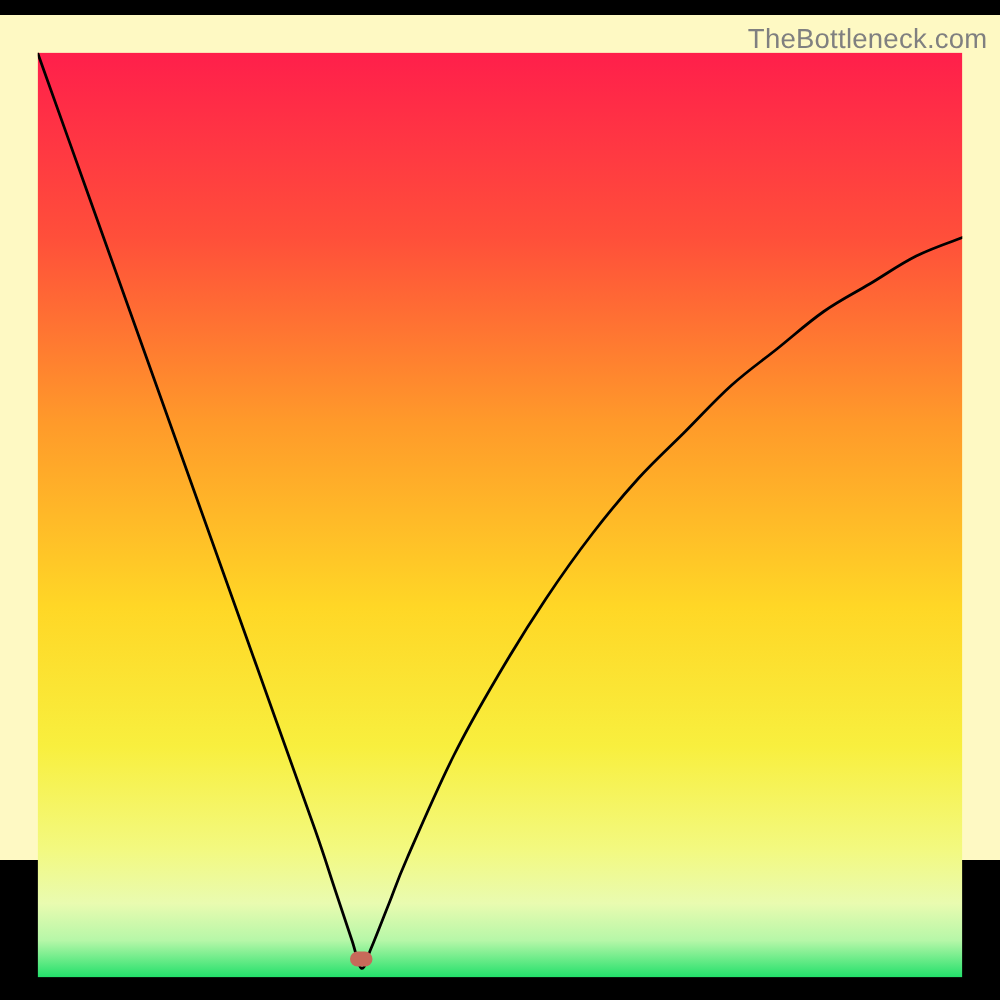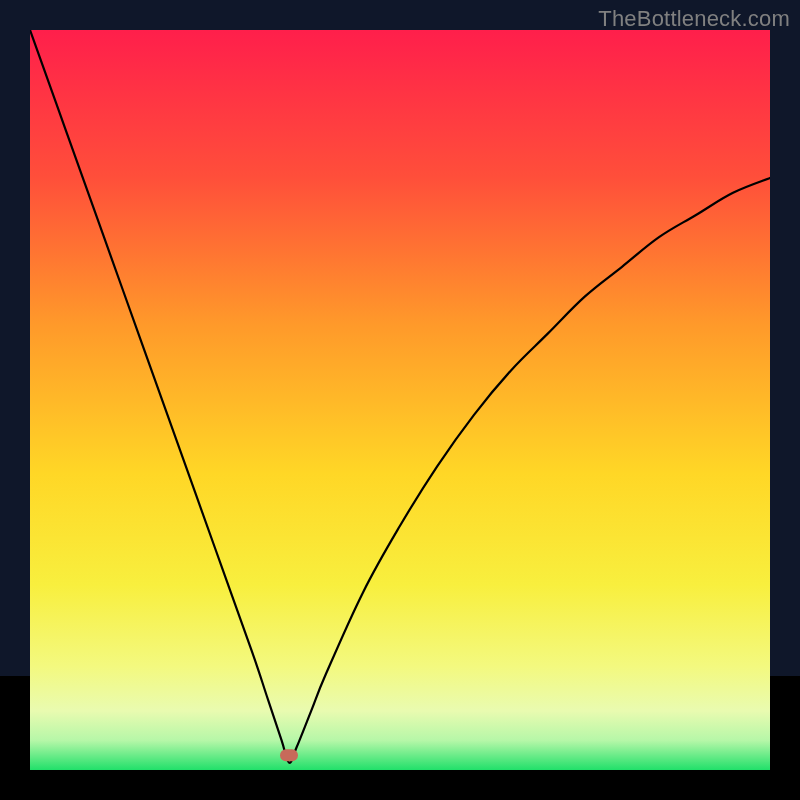--- a/index.html
+++ b/index.html
@@ -6,23 +6,23 @@
     margin: 0;
     padding: 0;
     width: 800px;
     height: 800px;
     background: #000;
     font-family: Arial, Helvetica, sans-serif;
     overflow: hidden;
   }
   .frame {
     position: absolute;
-    left: 0; top: 0;
+    left: 0; top: 12px;
     width: 800px; height: 676px;
-    background: #0f172a;
+    background: #fef9c3;
   }
   .plot-area {
     position: absolute;
     left: 30px;
     top: 30px;
     width: 740px;
     height: 740px;
     overflow: hidden;
   }
   .watermark {

